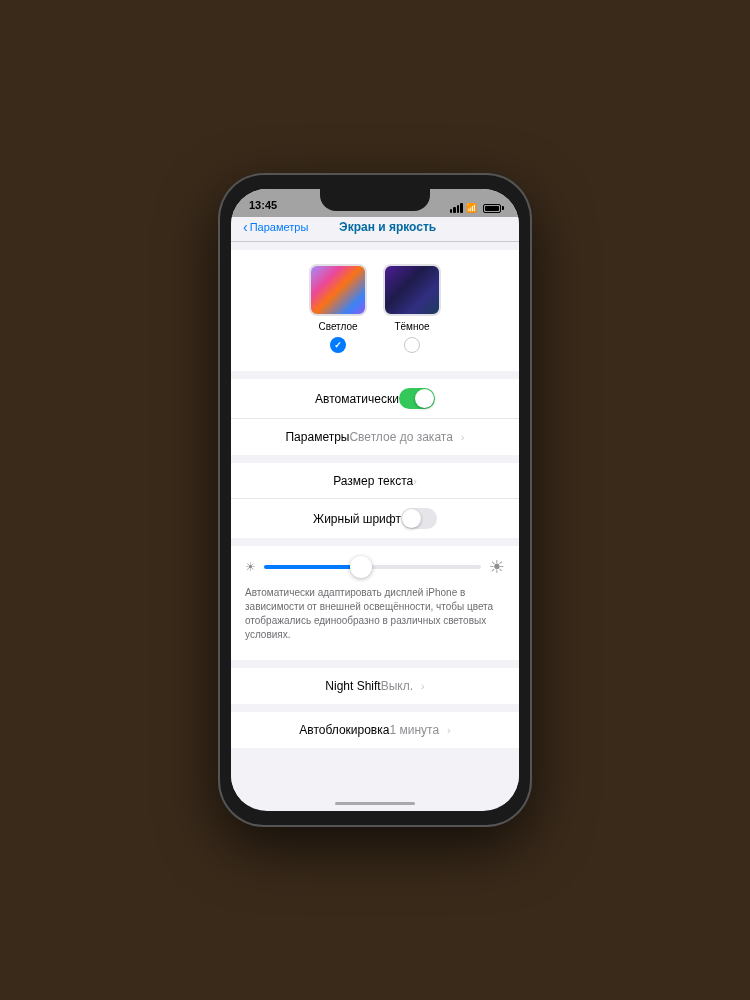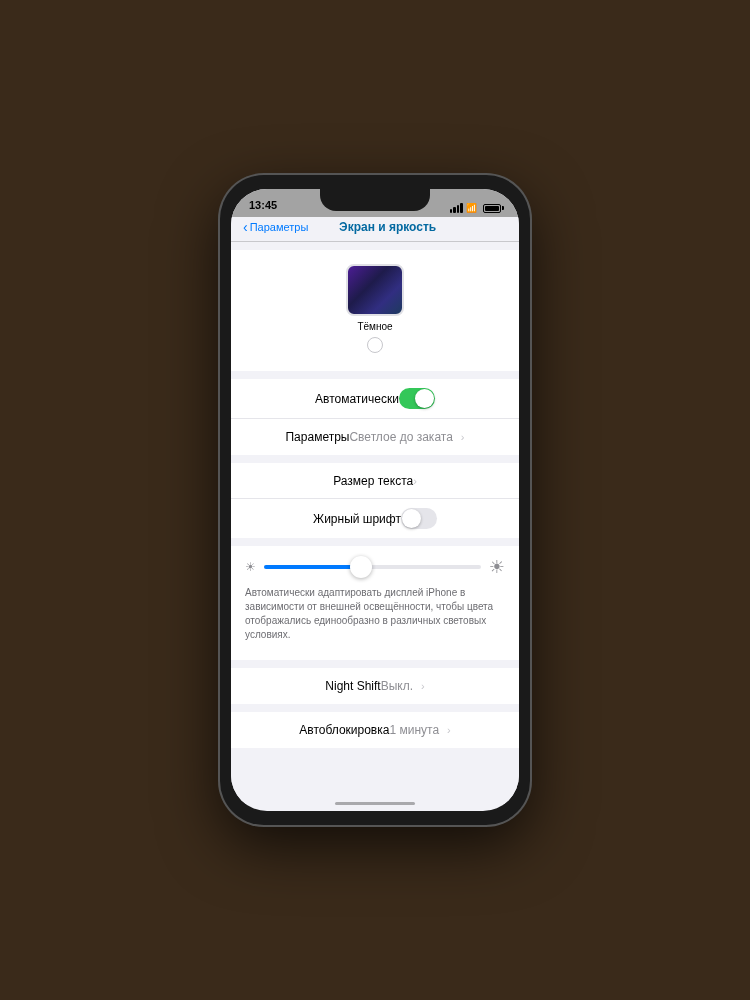--- a/index.html
+++ b/index.html
@@ -413,20 +413,25 @@
         <span>Параметры</span>
       </div>
       <div class="nav-title">Экран и яркость</div>
     </div>
 
     <div class="content">
 
       <div class="appearance-section">
         <div class="appearance-options">
           <div class="appearance-option">
+            <div class="appearance-thumb thumb-light"></div>
+            <span class="appearance-label">Светлое</span>
+            <div class="appearance-radio radio-checked"></div>
+          </div>
+          <div class="appearance-option">
             <div class="appearance-thumb thumb-dark"></div>
             <span class="appearance-label">Тёмное</span>
             <div class="appearance-radio radio-unchecked"></div>
           </div>
         </div>
       </div>
 
       <div class="section">
         <div class="grouped-list">
           <div class="list-item">

